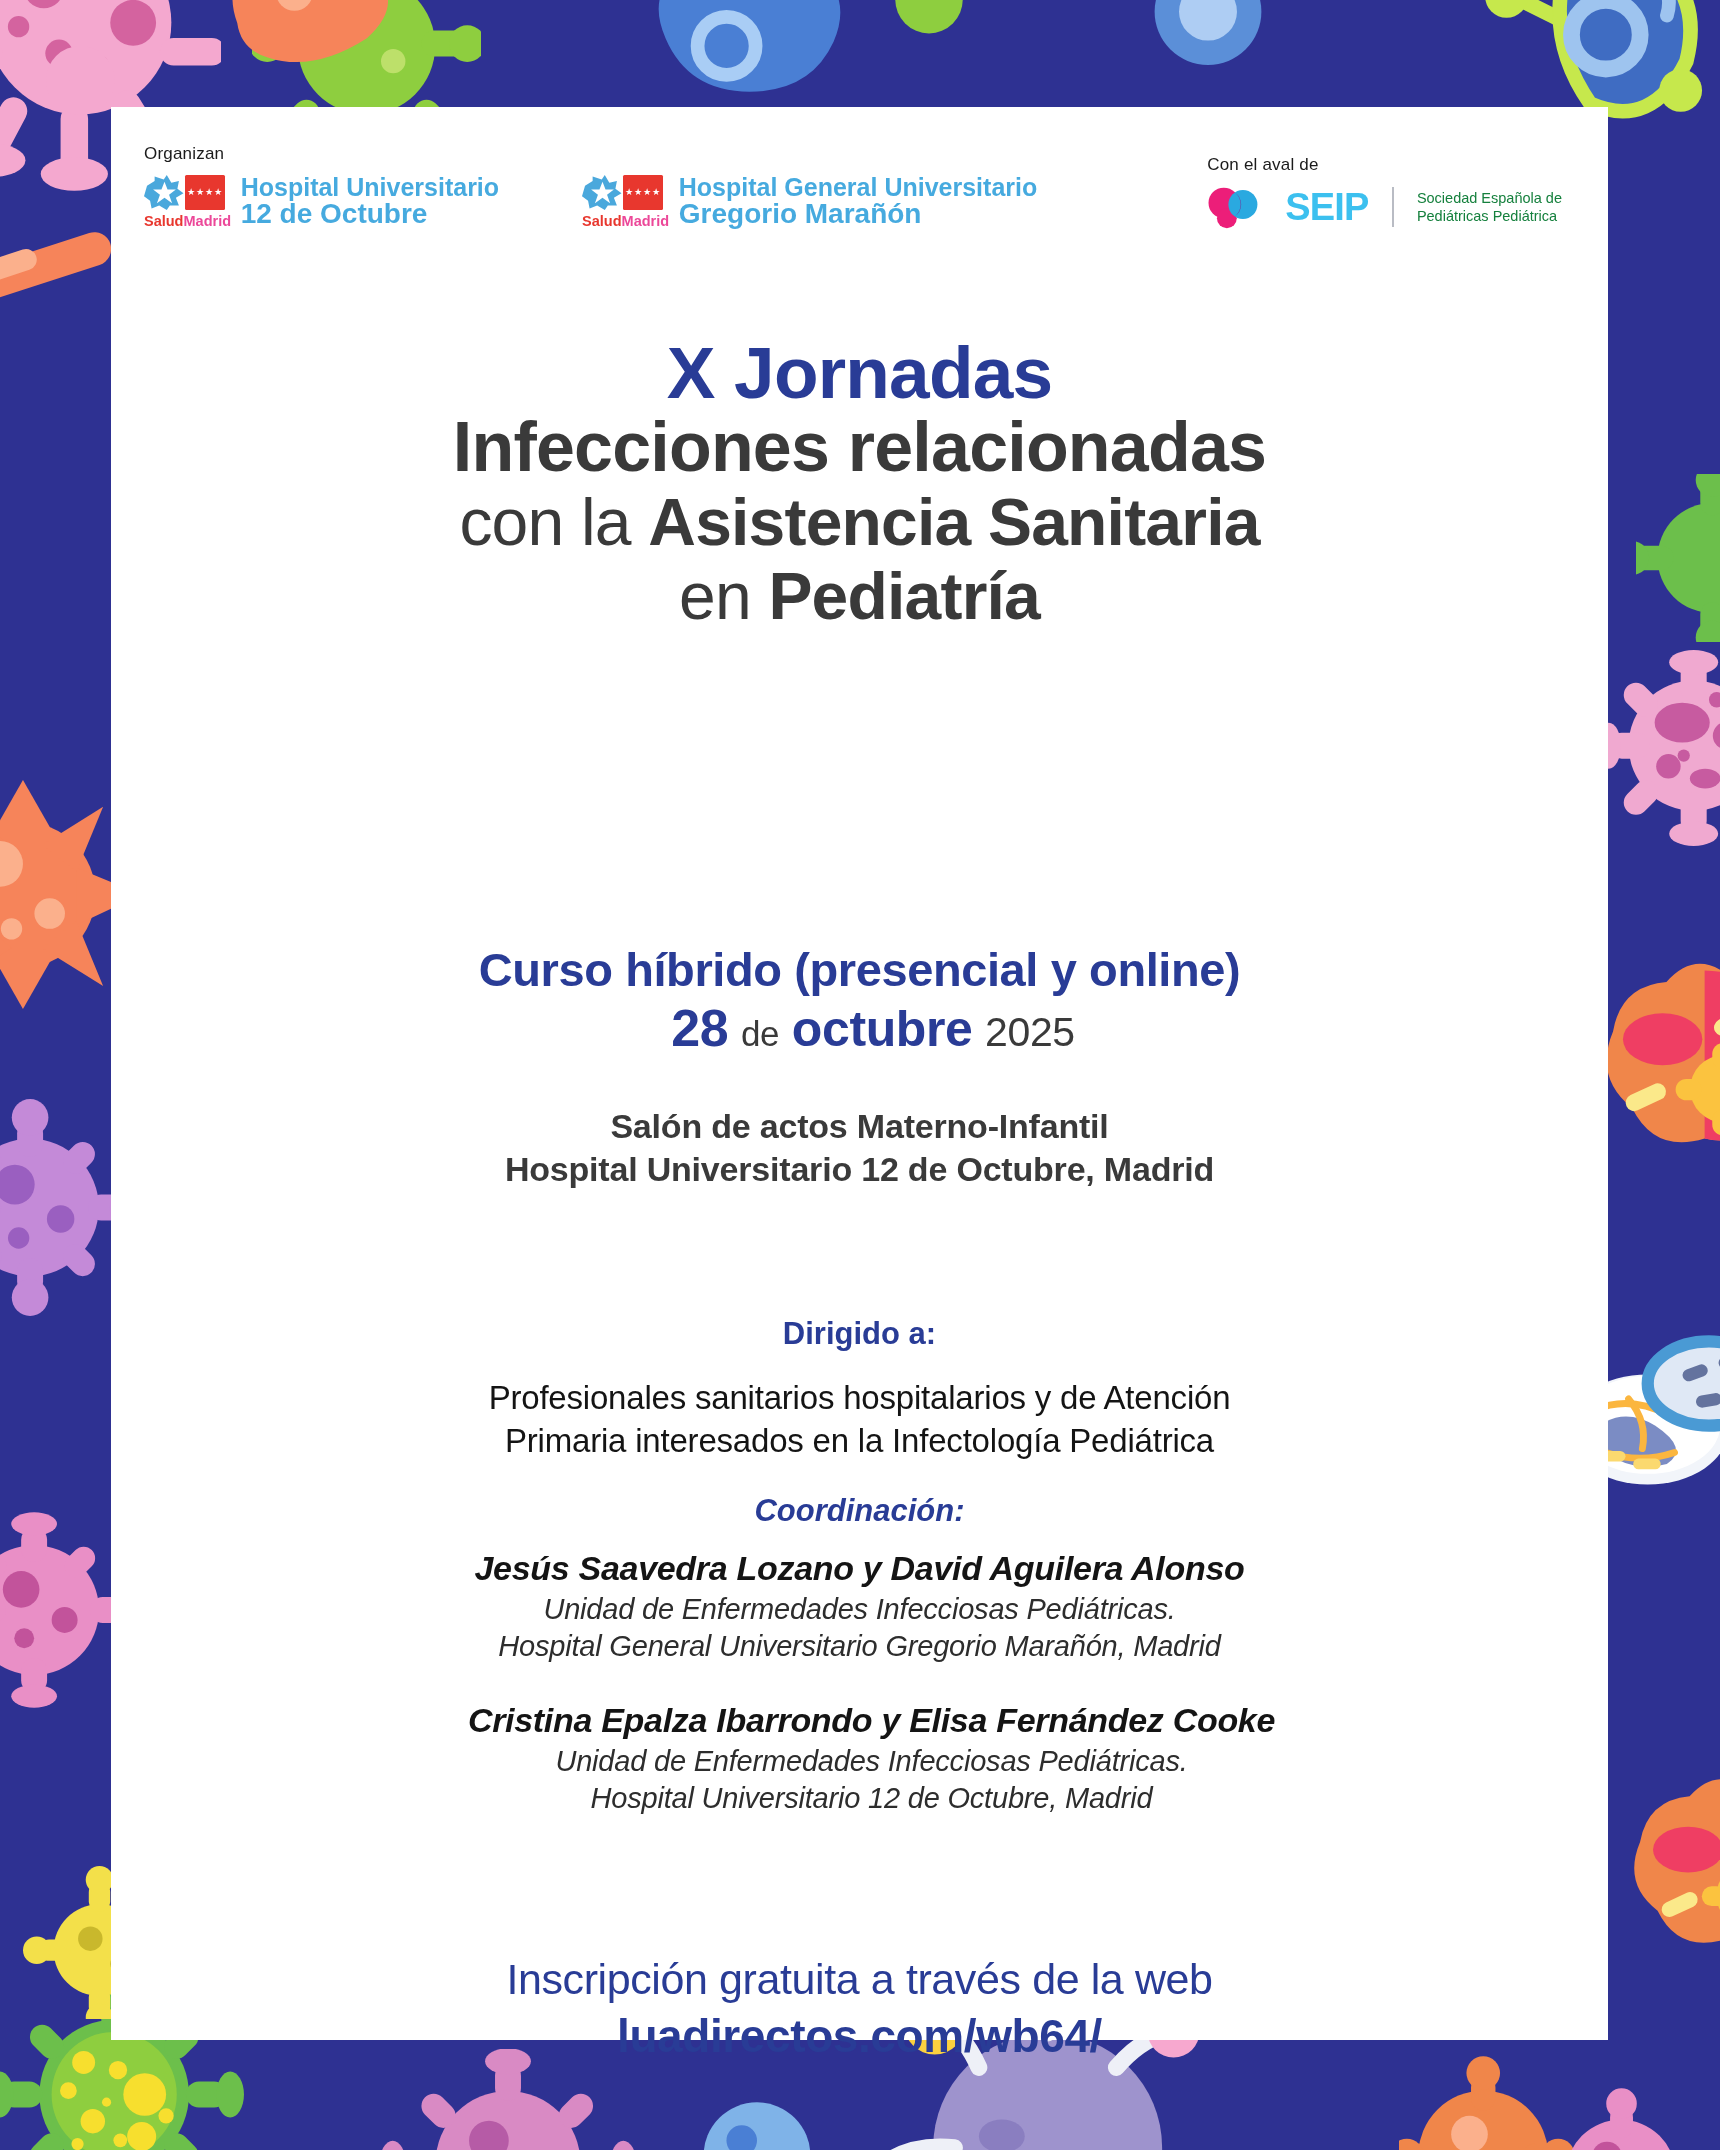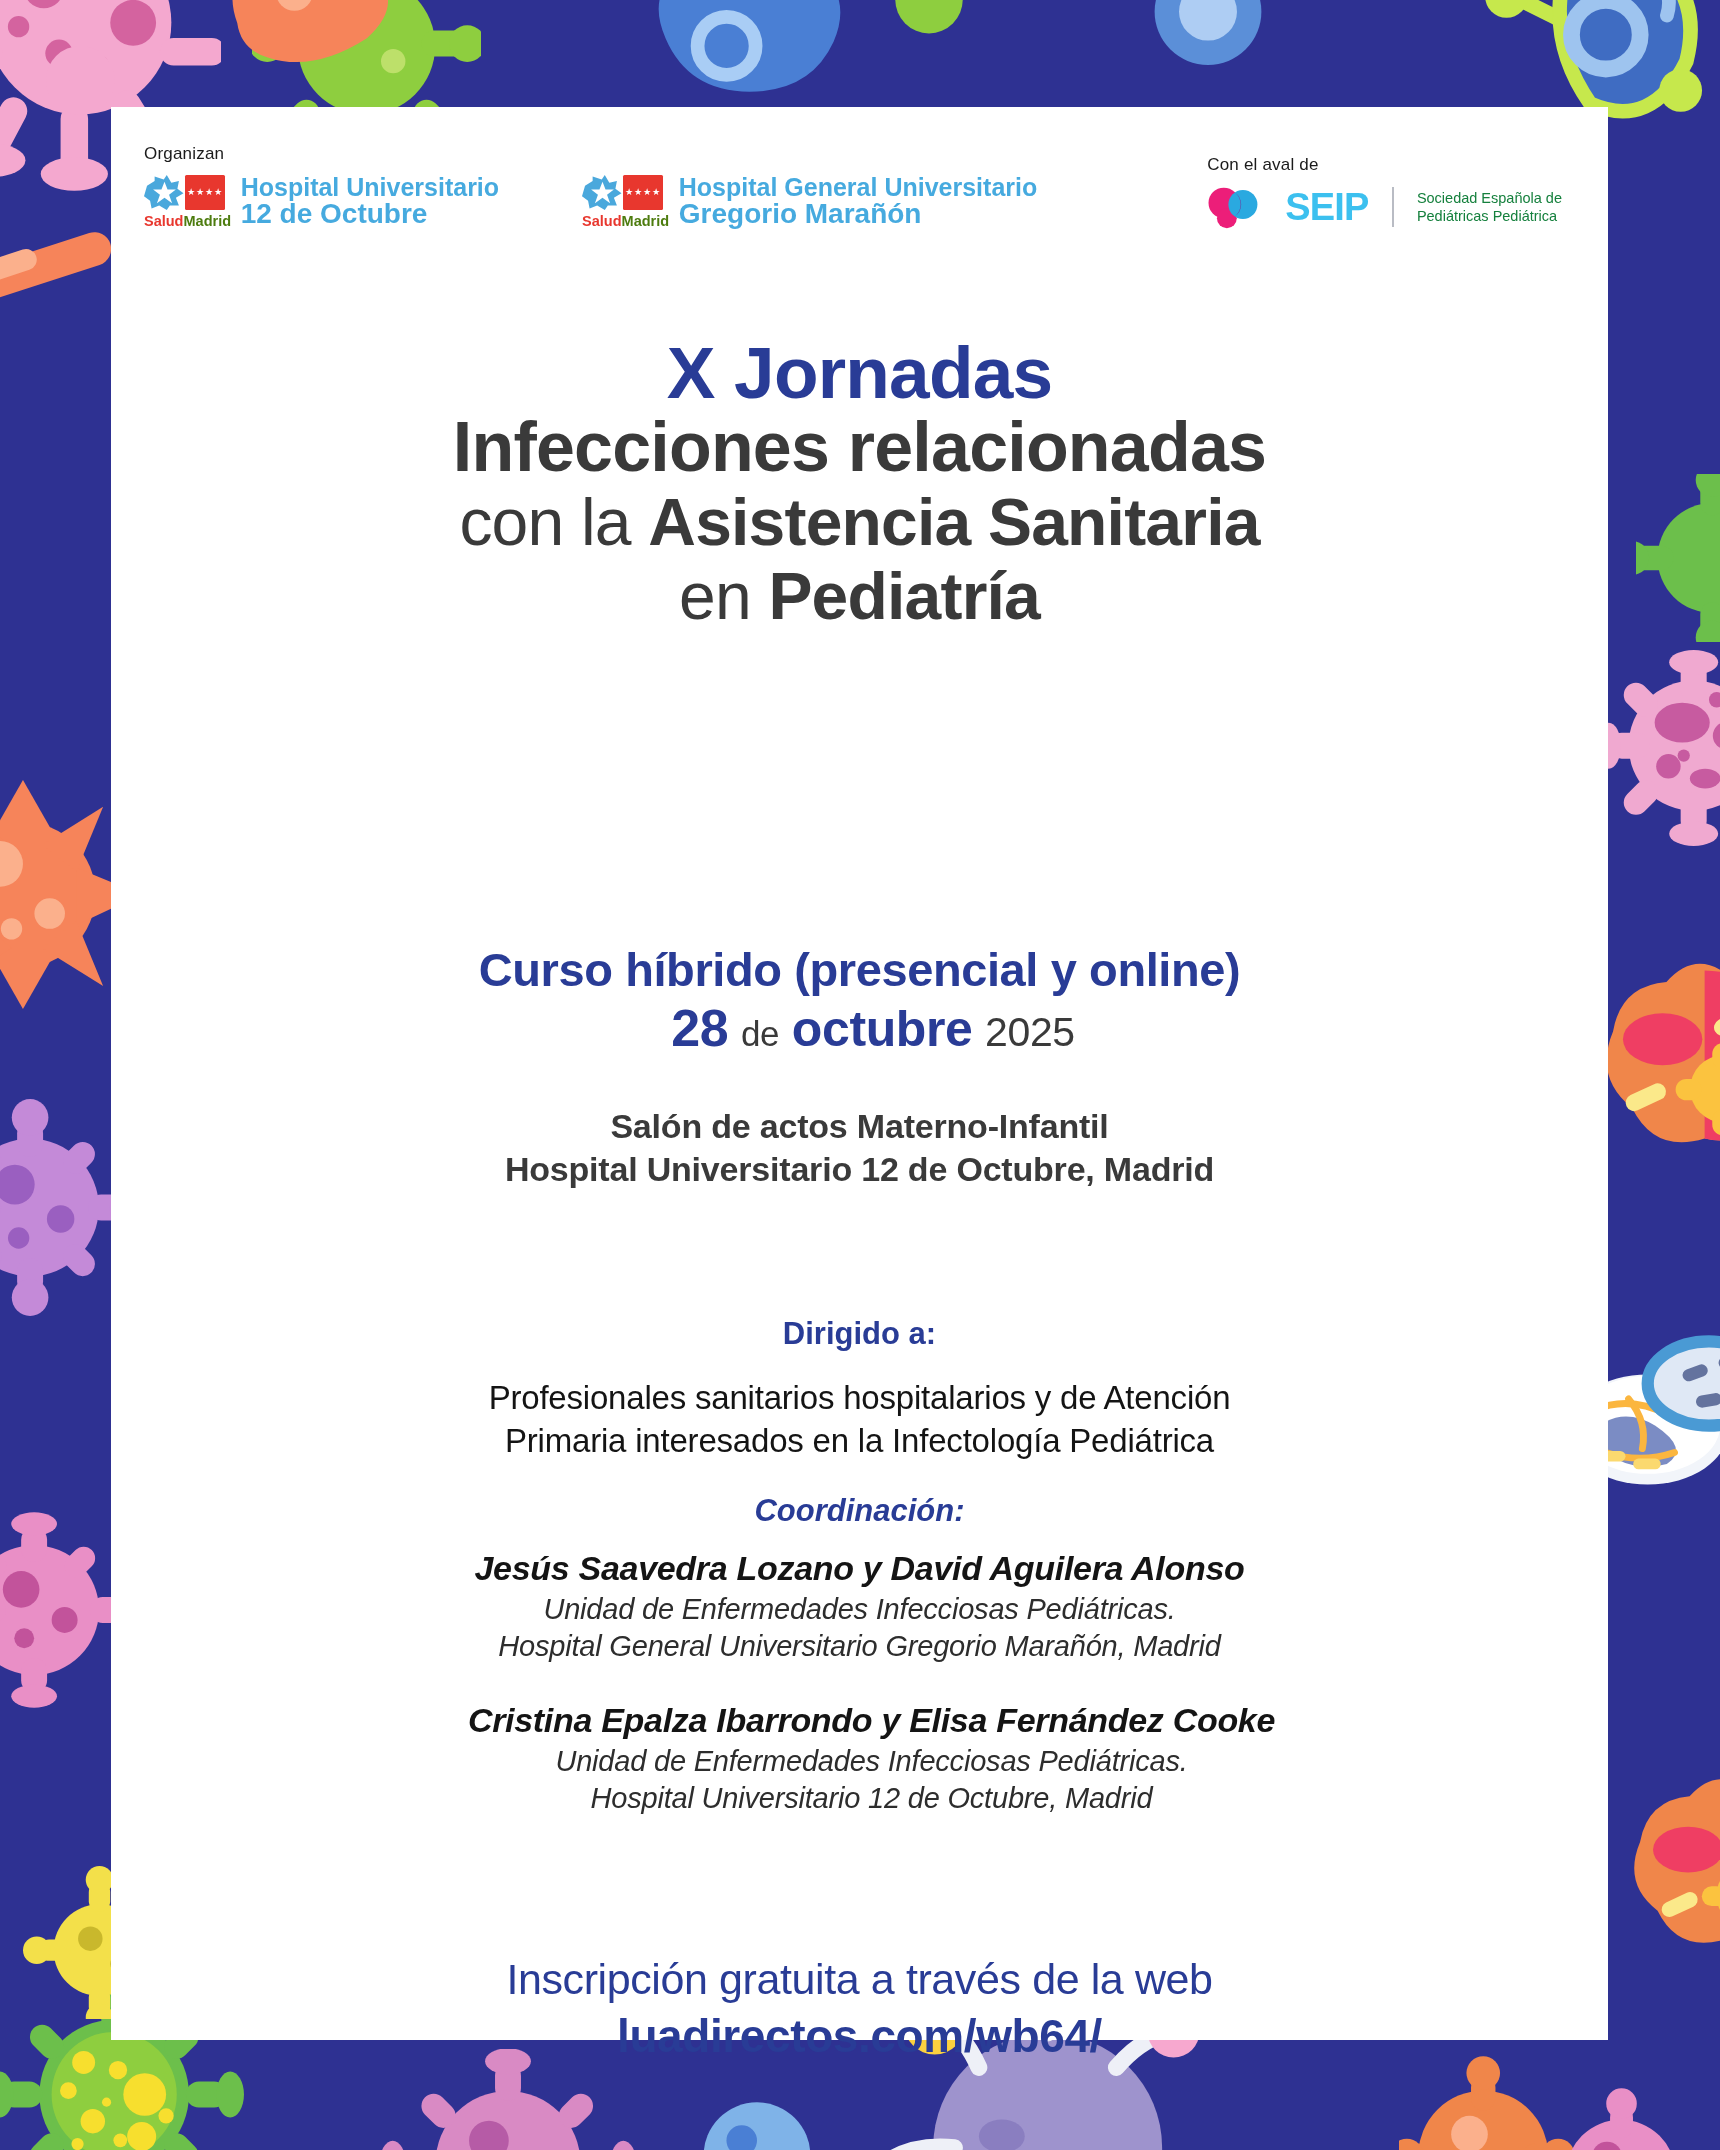--- a/index.html
+++ b/index.html
@@ -44,21 +44,21 @@
     width:41px;height:35px;position:relative;flex:0 0 auto;
   }
   .sm-star svg{display:block;}
   .sm-flag{
     width:40px;height:35px;background:#e8372e;border-radius:1.5px;
     display:flex;align-items:center;justify-content:center;
   }
   .sm-flag-stars{font-size:9.2px;color:#fff;letter-spacing:0.8px;line-height:1;}
   .sm-word{font-size:14.5px;line-height:1;margin-top:3.8px;white-space:nowrap;}
   .sm-word .s1{color:#e8372e;font-weight:700;}
-  .sm-word .s2{color:#4d7c0f;font-weight:700;}
+  .sm-word .s2{color:#ec4899;font-weight:700;}
   .hosp-name{
     color:#46aadf;font-weight:700;line-height:1.02;white-space:nowrap;
     font-family:"Liberation Sans", sans-serif;
   }
   .hosp-name .l1{display:block;font-size:25px;}
   .hosp-name .l2{display:block;font-size:28px;}
   .logo-gap{flex:0 0 83px;}
   .logo-spacer{flex:1 1 auto;}
 
   .seip-block{display:flex;flex-direction:column;align-items:flex-start;}

